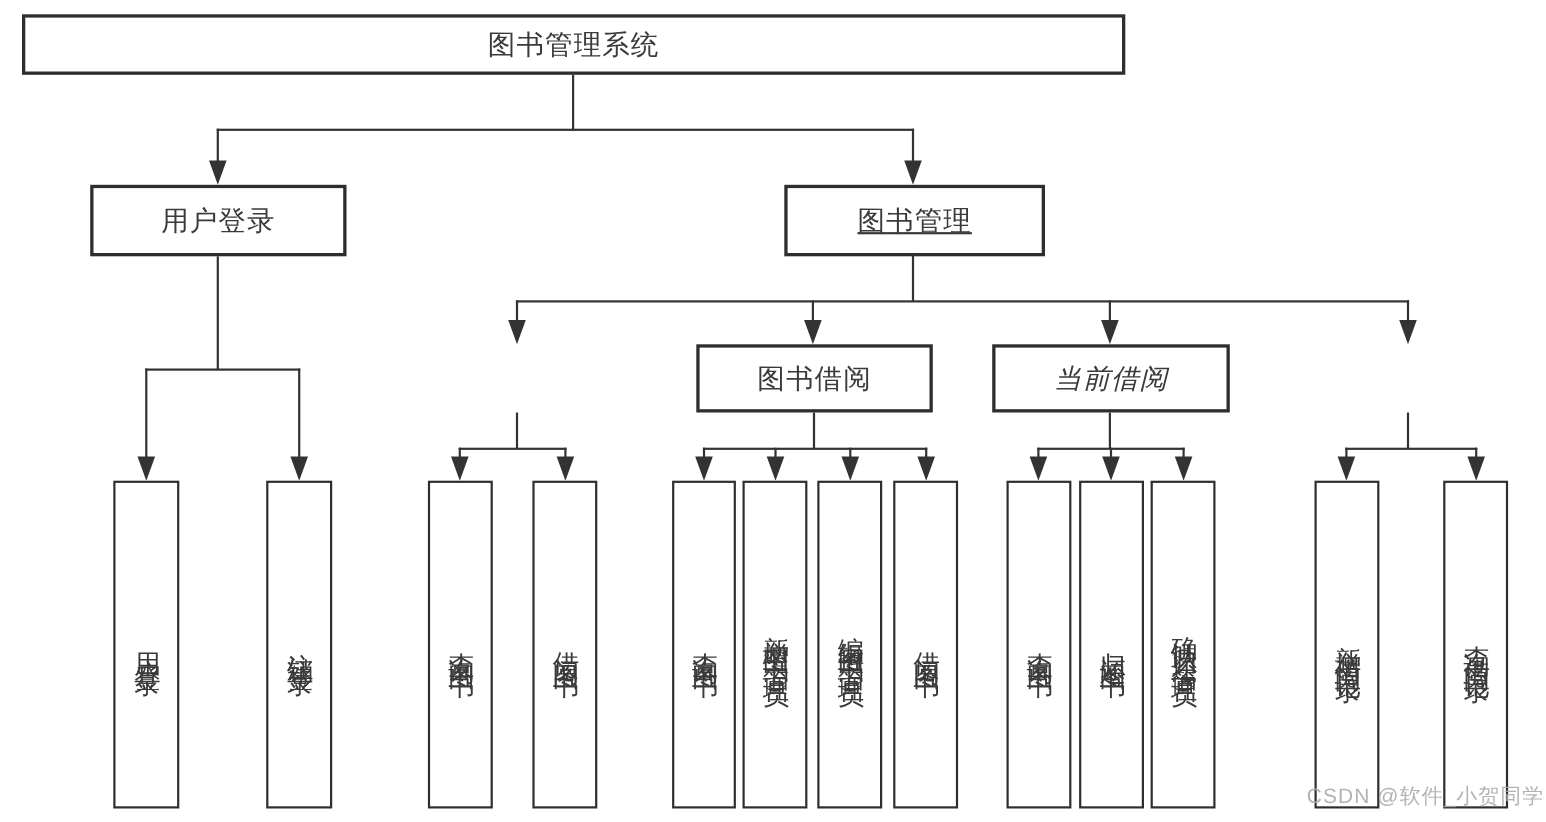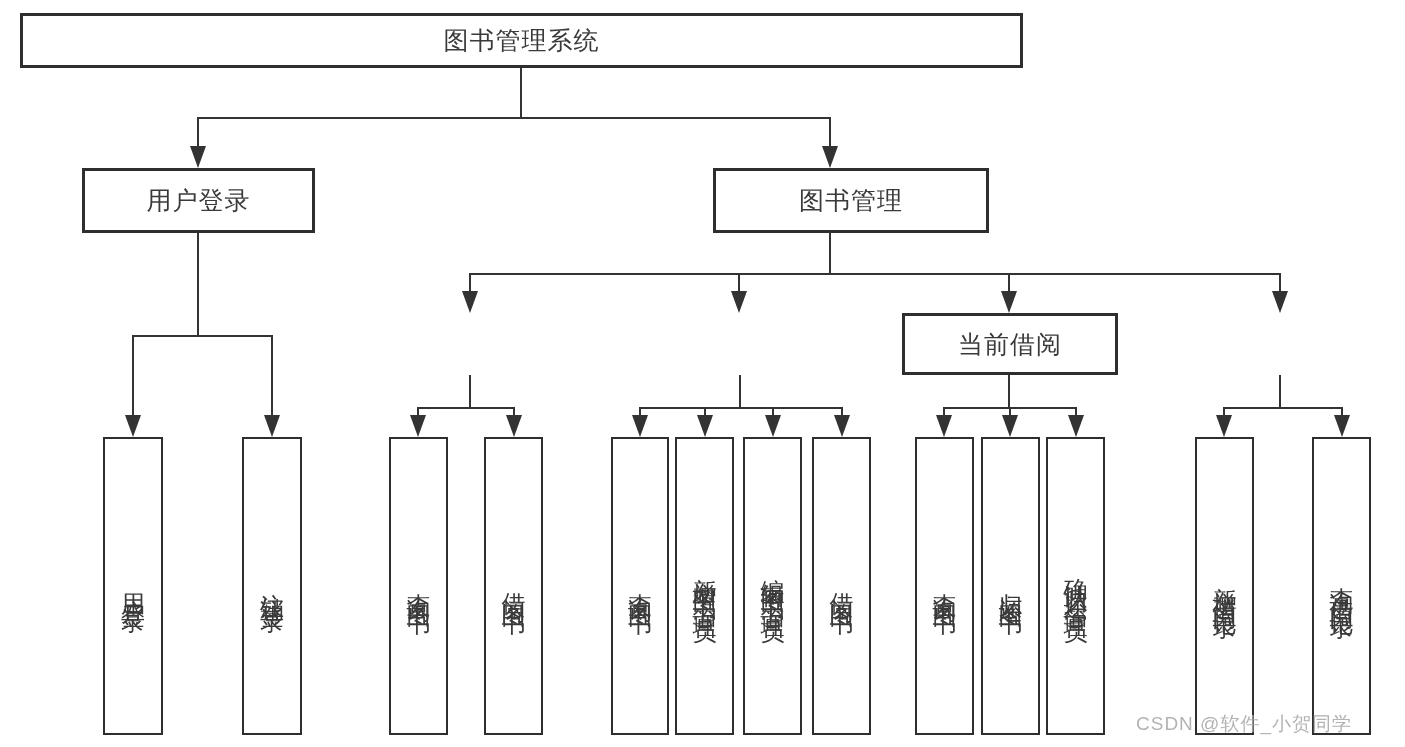--- a/index.html
+++ b/index.html
@@ -36,21 +36,21 @@
   .vline{position:absolute;width:2px;background:#333333;}
   .hline{position:absolute;height:2px;background:#333333;}
   .arrowhead{
     position:absolute;width:0;height:0;
     border-left:8px solid transparent;
     border-right:8px solid transparent;
     border-top:22px solid #333333;
   }
   .watermark{
     position:absolute;
-    left:1136px;top:711px;
+    left:1188px;top:711px;
     font-size:19px;
     color:rgba(171,171,171,0.9);
     letter-spacing:1px;
     z-index:10;
     white-space:nowrap;
   }
 </style>
 </head>
 <body>
 
@@ -63,21 +63,21 @@
   <div class="vline" style="left:520px;top:68px;height:51px;"></div>
   <div class="hline" style="left:197px;top:117px;width:634px;"></div>
   <div class="vline" style="left:197px;top:117px;height:33px;"></div>
   <div class="arrowhead" style="left:190px;top:146px;"></div>
   <div class="vline" style="left:829px;top:117px;height:33px;"></div>
   <div class="arrowhead" style="left:822px;top:146px;"></div>
 
   <div class="node" style="left:82px;top:168px;width:233px;height:65px;">
     <span>用户登录</span>
   </div>
-  <div class="node" style="left:713px;top:168px;width:276px;height:65px;">
+  <div class="node" style="left:713px;top:168px;width:237px;height:65px;text-decoration:underline;">
     <span>图书管理</span>
   </div>
 
   <div class="vline" style="left:197px;top:233px;height:103px;"></div>
   <div class="hline" style="left:132px;top:335px;width:141px;"></div>
   <div class="vline" style="left:132px;top:335px;height:82px;"></div>
   <div class="arrowhead" style="left:125px;top:415px;"></div>
   <div class="vline" style="left:271px;top:335px;height:82px;"></div>
   <div class="arrowhead" style="left:264px;top:415px;"></div>
 
@@ -85,21 +85,24 @@
   <div class="hline" style="left:469px;top:273px;width:812px;"></div>
   <div class="vline" style="left:469px;top:273px;height:20px;"></div>
   <div class="arrowhead" style="left:462px;top:291px;"></div>
   <div class="vline" style="left:738px;top:273px;height:20px;"></div>
   <div class="arrowhead" style="left:731px;top:291px;"></div>
   <div class="vline" style="left:1008px;top:273px;height:20px;"></div>
   <div class="arrowhead" style="left:1001px;top:291px;"></div>
   <div class="vline" style="left:1279px;top:273px;height:20px;"></div>
   <div class="arrowhead" style="left:1272px;top:291px;"></div>
 
-  <div class="node" style="left:902px;top:313px;width:216px;height:62px;">
+  <div class="node" style="left:633px;top:313px;width:215px;height:62px;">
+    <span>图书借阅</span>
+  </div>
+  <div class="node" style="left:902px;top:313px;width:216px;height:62px;font-style:italic;">
     <span>当前借阅</span>
   </div>
 
   <div class="vline" style="left:469px;top:375px;height:33px;"></div>
   <div class="hline" style="left:417px;top:407px;width:98px;"></div>
   <div class="vline" style="left:417px;top:407px;height:10px;"></div>
   <div class="arrowhead" style="left:410px;top:415px;"></div>
   <div class="vline" style="left:513px;top:407px;height:10px;"></div>
   <div class="arrowhead" style="left:506px;top:415px;"></div>
 

